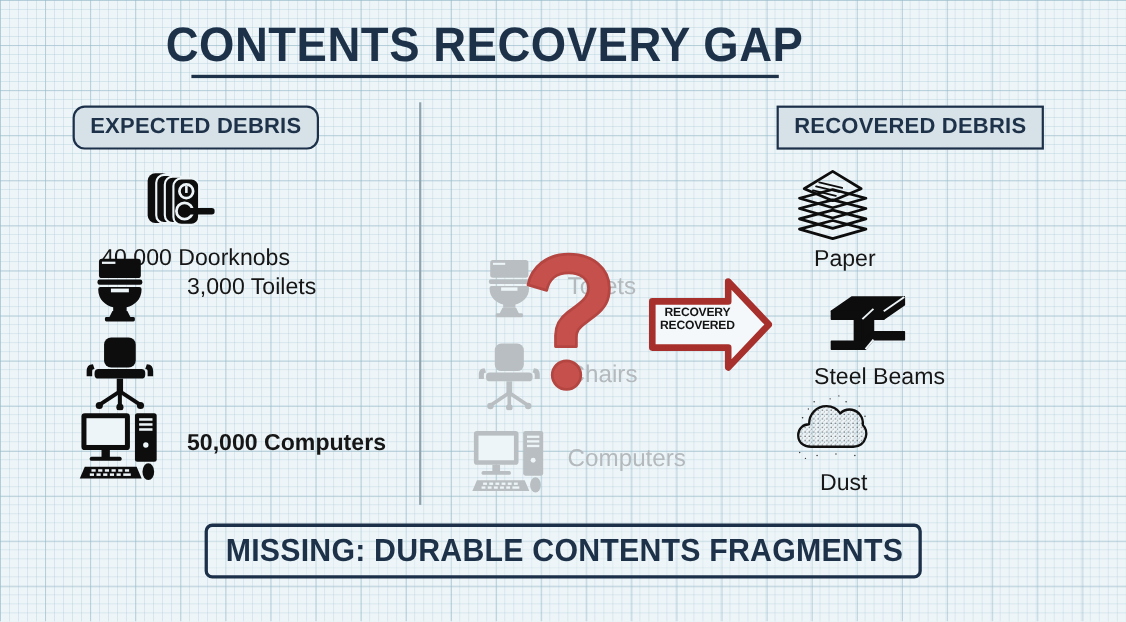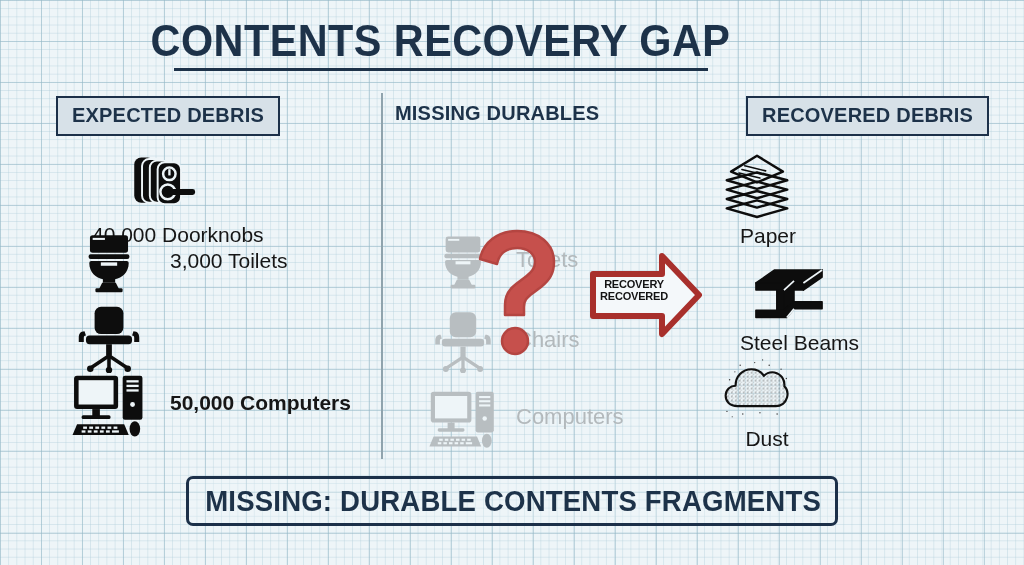--- a/index.html
+++ b/index.html
@@ -71,23 +71,23 @@
     box-sizing: border-box;
   }
   .col-header-plain {
     position: absolute;
     color: #1d3249;
     font-size: 20px;
     font-weight: bold;
     letter-spacing: 0.2px;
     white-space: nowrap;
   }
-  #hdr-expected   { left: 56px;  top: 96px; }
+  #hdr-expected   { left: 66px;  top: 96px; border-radius: 11px; }
   #hdr-missing    { left: 395px; top: 102px; }
-  #hdr-recovered  { left: 746px; top: 96px; }
+  #hdr-recovered  { left: 706px; top: 96px; }
 
   
   #divider {
     position: absolute;
     left: 381px;
     top: 93px;
     width: 2px;
     height: 366px;
     background: #8fa3ad;
   }
@@ -198,21 +198,20 @@
 
 <div id="poster">
 
   <div id="title-block">
     <div id="title-text">CONTENTS RECOVERY GAP</div>
     <div id="title-rule"></div>
   </div>
 
   <div class="col-header-box" id="hdr-expected">EXPECTED DEBRIS</div>
 
-  <div class="col-header-plain" id="hdr-missing">MISSING DURABLES</div>
 
   <div class="col-header-box" id="hdr-recovered">RECOVERED DEBRIS</div>
 
   <div id="divider"></div>
 
   <div id="left-col">
 
     <div class="row" id="lrow0">
       <span class="icon-slot">
         <svg viewBox="0 0 100 100" width="78" height="78" aria-hidden="true">

